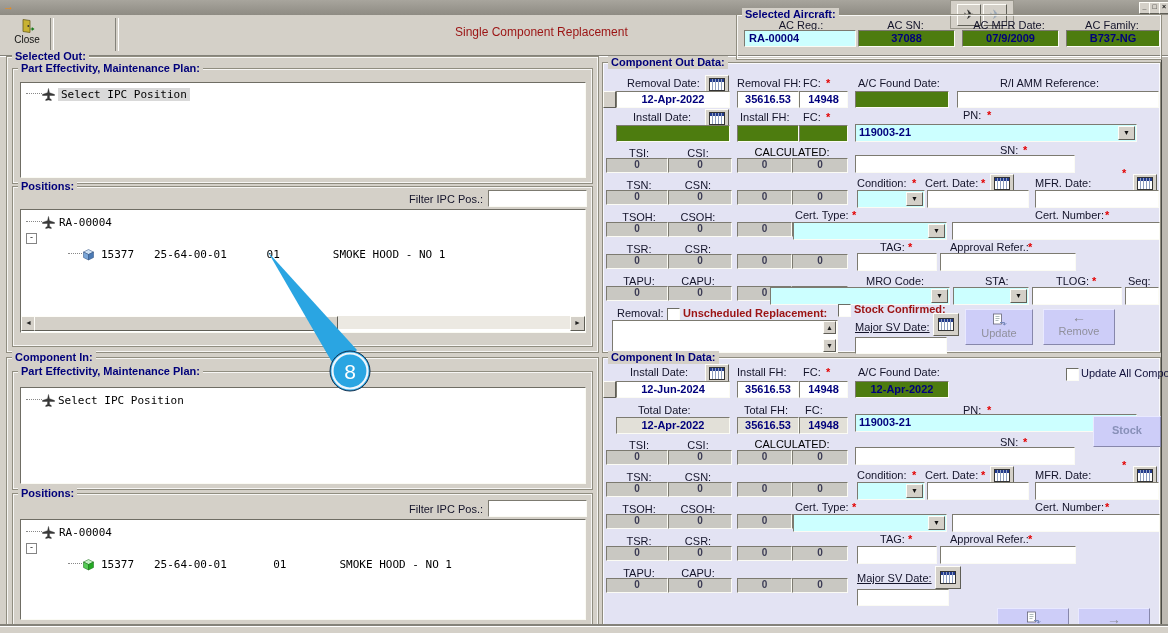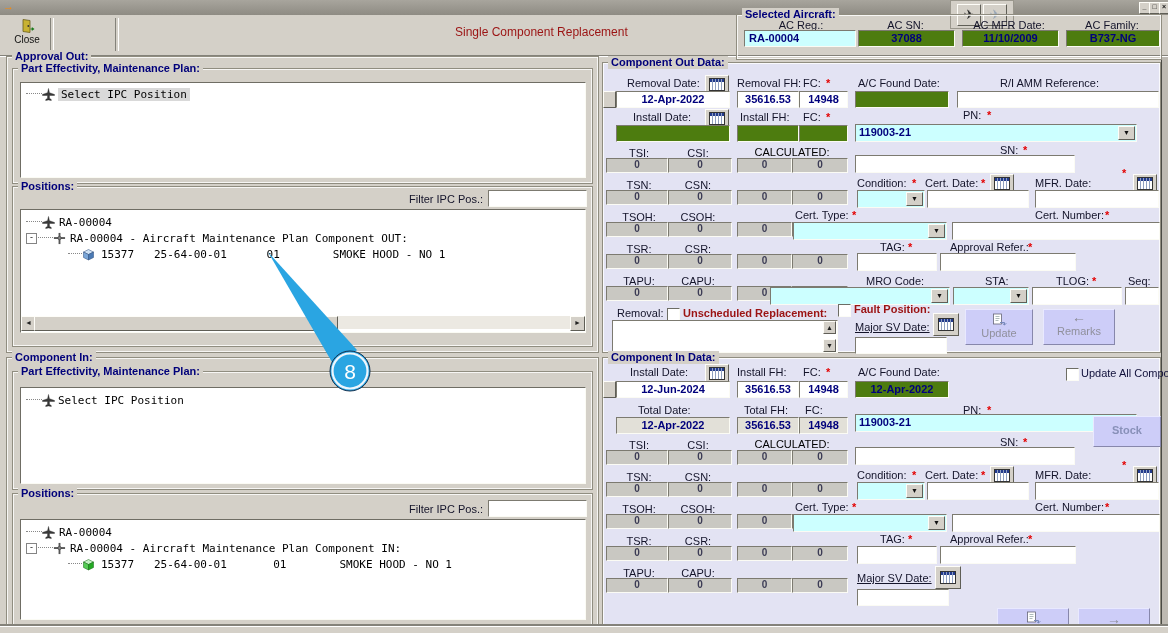--- a/index.html
+++ b/index.html
@@ -116,25 +116,25 @@
 
   <div class="gb" style="left:736px;top:14px;width:424px;height:44px">
     <span class="leg">Selected Aircraft:</span>
   </div>
   <span class="L C" style="left:755px;top:19px;width:92px">AC Reg.:</span>
   <span class="L C" style="left:858px;top:19px;width:95px">AC SN:</span>
   <span class="L C" style="left:960px;top:19px;width:98px">AC MFR Date:</span>
   <span class="L C" style="left:1066px;top:19px;width:92px">AC Family:</span>
   <div class="in cy V" style="left:744px;top:30px;width:106px;height:15px;text-align:left;padding-left:4px">RA-00004</div>
   <div class="in dis V" style="left:858px;top:30px;width:95px;height:15px">37088</div>
-  <div class="in dis V" style="left:962px;top:30px;width:95px;height:15px">11/10/2009</div>
+  <div class="in dis V" style="left:962px;top:30px;width:95px;height:15px">07/9/2009</div>
   <div class="in dis V" style="left:1066px;top:30px;width:92px;height:15px">B737-NG</div>
 
   <div class="gb" style="left:6px;top:56px;width:591px;height:295px">
-    <span class="leg">Approval Out:</span>
+    <span class="leg">Selected Out:</span>
   </div>
   <div class="gb" style="left:12px;top:68px;width:579px;height:114px">
     <span class="leg">Part Effectivity, Maintenance Plan:</span>
   </div>
   <div class="tree" style="left:20px;top:82px;width:564px;height:94px"></div>
   <div class="trow" style="left:26px;top:87px">
     <span class="dots" style="width:16px"></span>
     <svg class="ic" width="13" height="13">
         <use href="#plane"></use>
       </svg>
@@ -148,27 +148,20 @@
   <div class="in" style="left:488px;top:190px;width:97px;height:15px"></div>
   <div class="tree" style="left:20px;top:209px;width:564px;height:122px"></div>
   <div class="trow" style="left:26px;top:215px">
     <span class="dots" style="width:16px"></span>
     <svg class="ic" width="13" height="13">
         <use href="#plane"></use>
       </svg>
     <span class="tx" style="margin-left:4px">RA-00004</span>
   </div>
   <div class="mb" style="left:26px;top:233px">-</div>
-  <div class="trow" style="left:38px;top:231px">
-    <span class="dots" style="width:15px"></span>
-    <svg class="ic" width="13" height="13">
-        <use href="#prop"></use>
-      </svg>
-    <span class="tx" style="margin-left:4px">RA-00004 - Aircraft Maintenance Plan Component OUT:</span>
-  </div>
   <div class="trow" style="left:68px;top:247px">
     <span class="dots" style="width:14px"></span>
     <svg class="ic" width="13" height="13">
         <use href="#cubeB"></use>
       </svg>
     <span class="tx" style="margin-left:6px">15377   25-64-00-01      01        SMOKE HOOD - NO 1</span>
   </div>
   <div class="sb" style="left:34px;top:316px;width:536px;height:13px"></div>
   <div class="sa" style="left:21px;top:316px">◄</div>
   <div class="sa" style="left:570px;top:316px">►</div>
@@ -196,27 +189,20 @@
   <div class="in" style="left:488px;top:500px;width:97px;height:15px"></div>
   <div class="tree" style="left:20px;top:519px;width:564px;height:99px"></div>
   <div class="trow" style="left:26px;top:525px">
     <span class="dots" style="width:16px"></span>
     <svg class="ic" width="13" height="13">
         <use href="#plane"></use>
       </svg>
     <span class="tx" style="margin-left:4px">RA-00004</span>
   </div>
   <div class="mb" style="left:26px;top:543px">-</div>
-  <div class="trow" style="left:38px;top:541px">
-    <span class="dots" style="width:15px"></span>
-    <svg class="ic" width="13" height="13">
-        <use href="#prop"></use>
-      </svg>
-    <span class="tx" style="margin-left:4px">RA-00004 - Aircraft Maintenance Plan Component IN:</span>
-  </div>
   <div class="trow" style="left:68px;top:557px">
     <span class="dots" style="width:14px"></span>
     <svg class="ic" width="13" height="13">
         <use href="#cubeG"></use>
       </svg>
     <span class="tx" style="margin-left:6px">15377   25-64-00-01       01        SMOKE HOOD - NO 1</span>
   </div>
 
   <div class="gb pane" style="left:602px;top:62px;width:557px;height:289px">
     <span class="leg">Component Out Data:</span>
@@ -336,38 +322,38 @@
   <div class="combo cy" style="left:953px;top:287px;width:74px;height:16px">
       <span class="aw">▼</span>
     </div>
   <div class="in" style="left:1032px;top:287px;width:88px;height:16px"></div>
   <div class="in" style="left:1125px;top:287px;width:32px;height:16px"></div>
 
   <span class="L" style="left:617px;top:307px">Removal:</span>
   <div class="cb" style="left:667px;top:308px"></div>
   <span class="L red" style="left:683px;top:307px">Unscheduled Replacement:</span>
   <div class="cb" style="left:838px;top:304px"></div>
-  <span class="L red" style="left:854px;top:303px">Fault Position:</span>
+  <span class="L red" style="left:854px;top:303px">Stock Confirmed:</span>
   <div class="in" style="left:612px;top:320px;width:224px;height:31px"></div>
   <div class="sa" style="left:823px;top:321px;width:11px;height:11px">▲</div>
   <div class="sa" style="left:823px;top:339px;width:11px;height:11px">▼</div>
   <span class="L" style="left:855px;top:321px;text-decoration:underline">Major SV Date:</span>
   <div class="cal" style="left:933px;top:313px;width:24px;height:21px">
       <i style="margin-top:4px"></i>
     </div>
   <div class="in" style="left:855px;top:337px;width:90px;height:15px"></div>
   <div class="pb" style="left:965px;top:309px;width:66px;height:34px">
     <svg class="ic" width="16" height="14" style="margin:3px auto 0">
         <use href="#docu"></use>
       </svg>
     <div>Update</div>
   </div>
   <div class="pb" style="left:1043px;top:309px;width:70px;height:34px">
     <div style="font-size:14px;font-weight:bold;color:#8a8a92;line-height:15px">←</div>
-    <div>Remarks</div>
+    <div>Remove</div>
   </div>
 
   <div class="gb pane" style="left:602px;top:357px;width:557px;height:269px">
     <span class="leg">Component In Data:</span>
   </div>
 
   <span class="L" style="left:630px;top:366px">Install Date:</span>
   <div class="cal" style="left:705px;top:364px;width:22px;height:18px">
       <i></i>
     </div>

